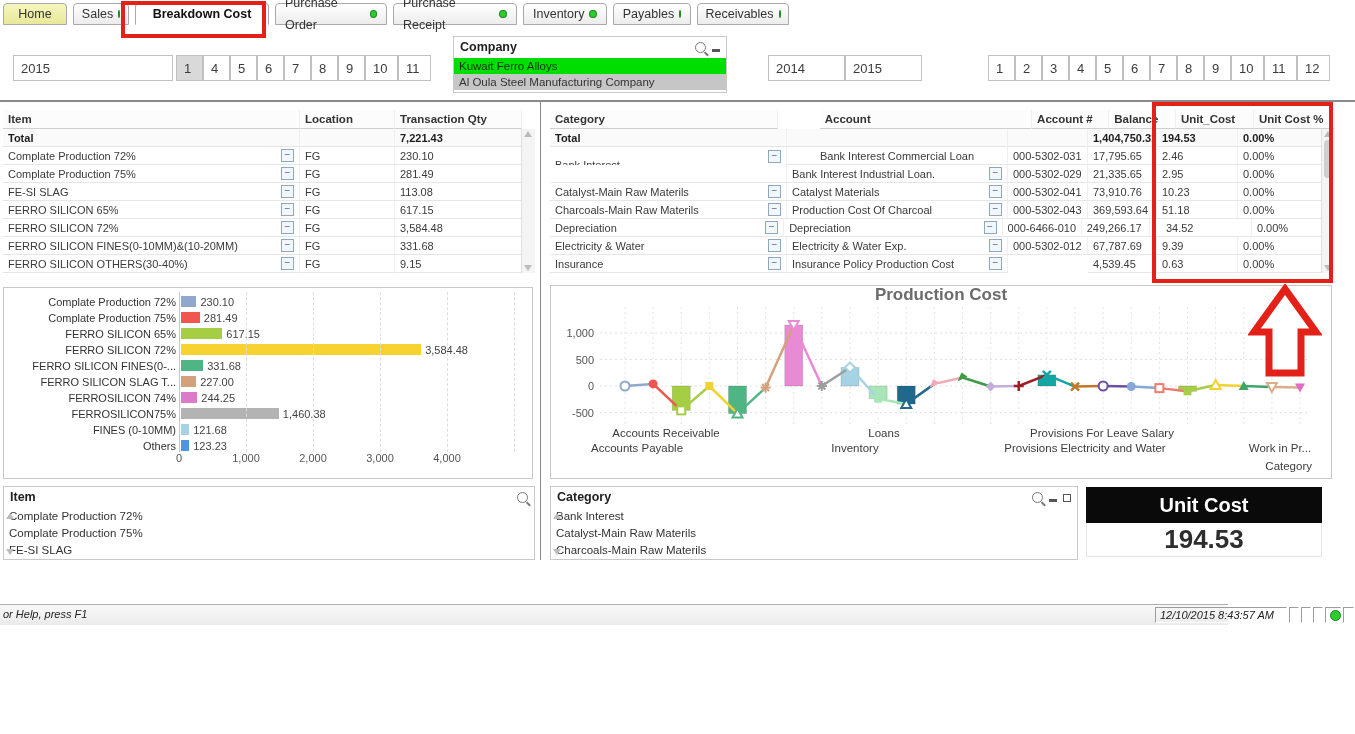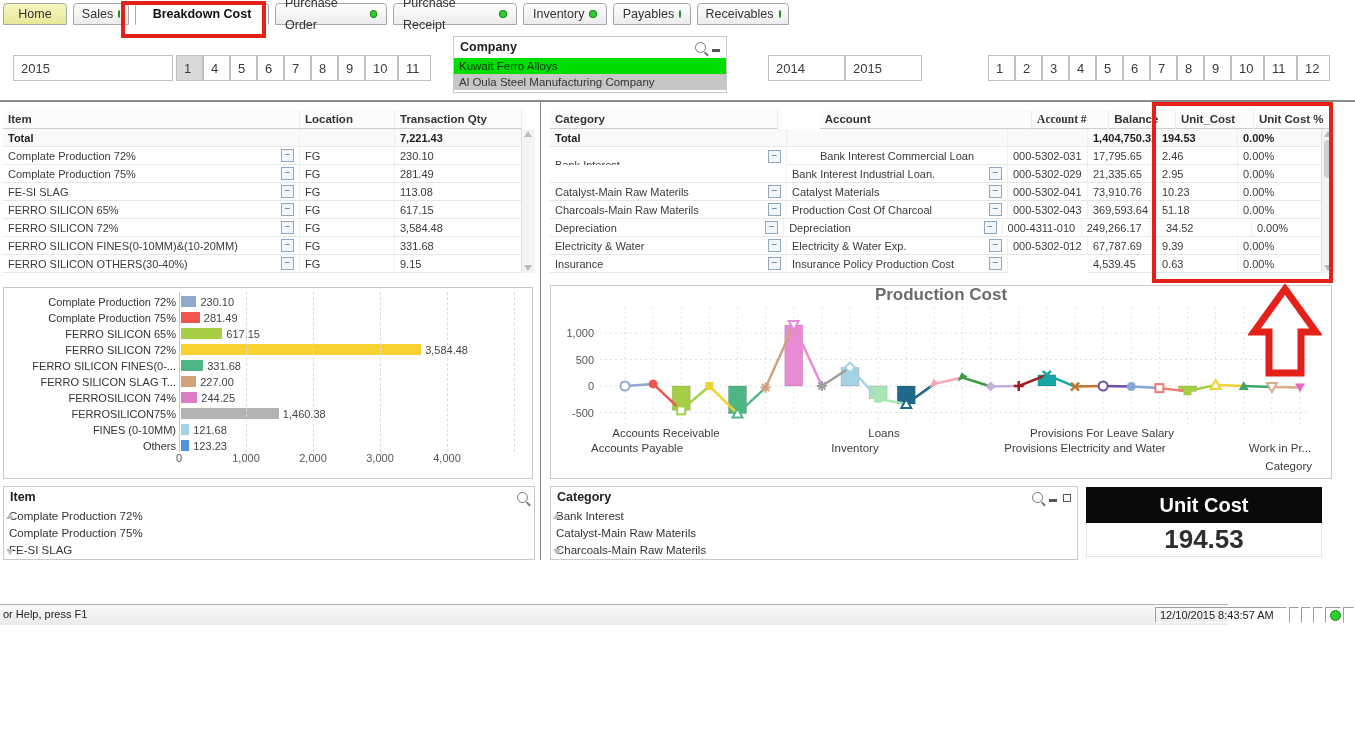--- a/index.html
+++ b/index.html
@@ -70,21 +70,21 @@
   
   #kpi{position:absolute;left:1086px;top:487px;width:236px;height:70px;}
   #kpi-head{background:#0a0a0a;color:#fff;font-size:20px;font-weight:bold;text-align:center;
             height:36px;line-height:36px;}
   #kpi-val{background:#fff;color:#2e2e2e;font-size:26px;font-weight:bold;text-align:center;
            height:34px;line-height:32px;border:1px solid #e5e5e5;border-top:none;box-sizing:border-box;}
 
   
   #statusbar{position:absolute;left:0;top:604px;width:1228px;height:21px;
              background:linear-gradient(#f9f9f9,#ebebeb);border-top:1px solid #b0b0b0;
-             font-size:11px;color:#222;box-sizing:border-box;}
+             font-size:11px;color:#222;box-sizing:border-box;font-style:italic;}
   .sb-panel{position:absolute;top:2px;height:16px;box-sizing:border-box;
             border:1px solid;border-color:#9d9d9d #fff #fff #9d9d9d;line-height:14px;padding:0 4px;}
 </style>
 </head>
 <body>
 
 <div id="stage">
 
   <div id="tab-bar">
       <div class="tab home" style="left: 3px; width: 64px; justify-content: center;">
@@ -239,21 +239,21 @@
       <div class="sbar" style="right: 0px; top: 19px; height: 144px;">
         <div class="sarrow up"></div>
         <div class="sarrow down"></div>
       </div>
     </div>
 
   <div id="account-table" class="tbl" style="left:550px;top:110px;width:785px;">
       <div class="trow thead">
         <div class="tcell" style="width: 237px;">Category</div>
         <div class="tcell" style="width: 221px; margin-left: 42px;">Account</div>
-        <div class="tcell" style="width: 80px; font-family: Liberation Serif, serif;">Account #</div>
+        <div class="tcell" style="width: 80px;">Account #</div>
         <div class="tcell" style="width: 69px;">Balance</div>
         <div class="tcell" style="width: 81px;">Unit_Cost</div>
         <div class="tcell" style="width: 84px;">Unit Cost %</div>
       </div>
       <div class="trow total">
         <div class="tcell" style="width: 237px;">Total</div>
         <div class="tcell" style="width: 221px;"></div>
         <div class="tcell" style="width: 80px;"></div>
         <div class="tcell" style="width: 69px;">1,404,750.31</div>
         <div class="tcell" style="width: 81px;">194.53</div>
@@ -314,21 +314,21 @@
       </div>
       <div class="trow">
         <div class="tcell" style="width: 237px;">
           <span>Depreciation</span>
           <span class="minus">−</span>
         </div>
         <div class="tcell" style="width: 221px;">
           <span>Depreciation</span>
           <span class="minus">−</span>
         </div>
-        <div class="tcell" style="width: 80px;">000-4311-010</div>
+        <div class="tcell" style="width: 80px;">000-6466-010</div>
         <div class="tcell" style="width: 69px;">249,266.17</div>
         <div class="tcell" style="width: 103px; padding-left: 16px;">34.52</div>
         <div class="tcell" style="width: 84px;">0.00%</div>
       </div>
       <div class="trow">
         <div class="tcell" style="width: 237px;">
           <span>Electricity &amp; Water</span>
           <span class="minus">−</span>
         </div>
         <div class="tcell" style="width: 221px;">

